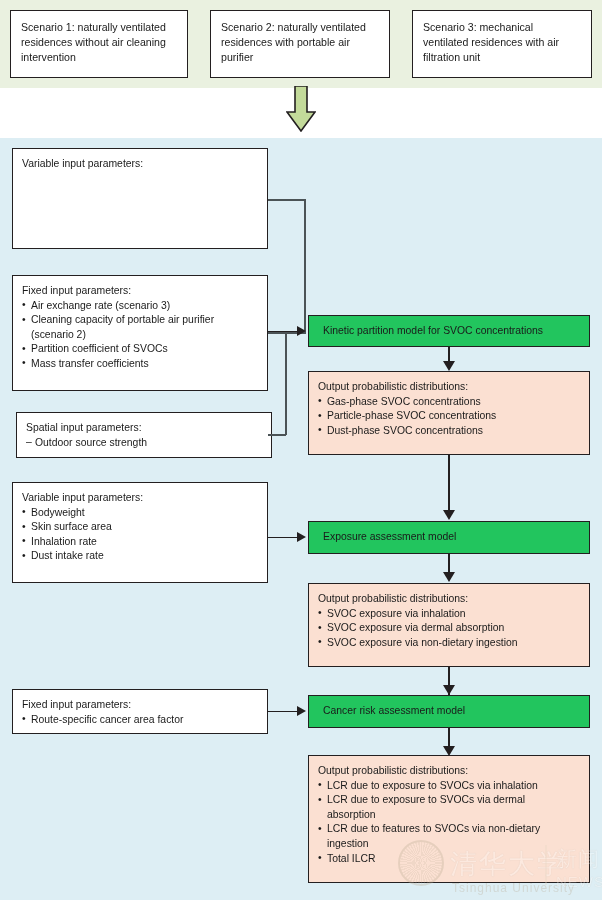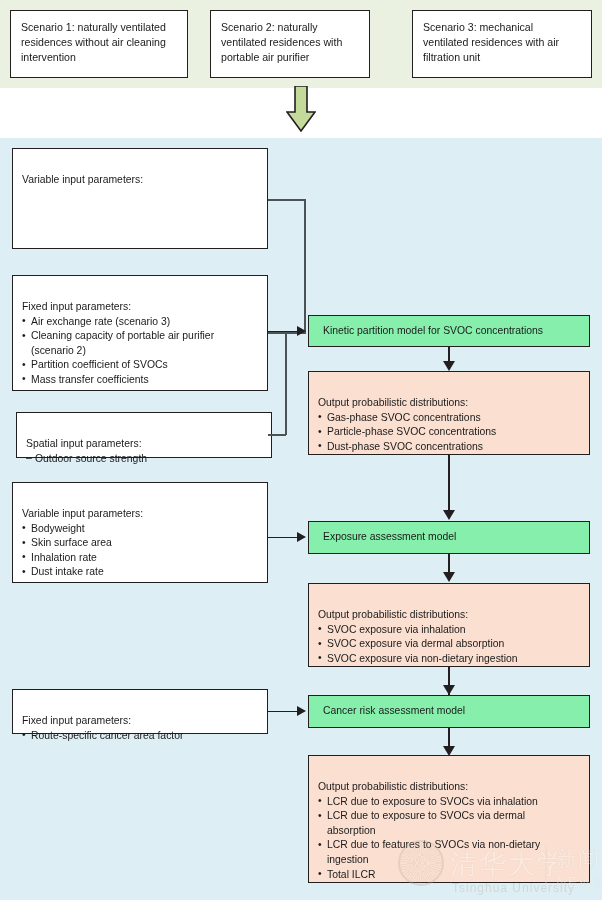--- a/index.html
+++ b/index.html
@@ -42,29 +42,29 @@
 
   
   .box {
     position: absolute;
     box-sizing: border-box;
     border: 1.5px solid #231f20;
     background: #ffffff;
     color: #1a1a1a;
     font-size: 10.4px;
     line-height: 14.6px;
-    padding: 24px 9px 7px 9px;
+    padding: 8px 9px 7px 9px;
   }
   .box.scenario {
     font-size: 10.6px;
     line-height: 15.2px;
     padding: 9px 10px 8px 10px;
   }
   .box.model {
-    background: #86efac;
+    background: #22c55e;
     display: flex;
     align-items: center;
     padding: 0 15px 0 14px;
   }
   .box.output {
     background: #fbe0d2;
   }
 
   .box .title {
     display: block;
@@ -195,21 +195,21 @@
 <div id="page">
 
   <div class="band band-green"></div>
   <div class="band band-white"></div>
   <div class="band band-blue"></div>
 
   <div class="box scenario" style="left:10px; top:10px; width:178px; height:68px;">
     <span class="title" style="white-space:normal">Scenario 1: naturally ventilated residences without air cleaning intervention</span>
   </div>
 
-  <div class="box scenario" style="left:210px; top:10px; width:160px; height:68px;">
+  <div class="box scenario" style="left:210px; top:10px; width:180px; height:68px;">
     <span class="title" style="white-space:normal">Scenario 2: naturally ventilated residences with portable air purifier</span>
   </div>
 
   <div class="box scenario" style="left:412px; top:10px; width:180px; height:68px;">
     <span class="title" style="white-space:normal">Scenario 3: mechanical ventilated residences with air filtration unit</span>
   </div>
 
   <div class="green-arrow">
     <svg width="30" height="46" viewBox="0 0 30 46" xmlns="http://www.w3.org/2000/svg">
       <polygon points="9,0 21,0 21,26 29,26 15,45 1,26 9,26" fill="#c3da9a" stroke="#231f20" stroke-width="1.6" stroke-linejoin="miter"></polygon>

